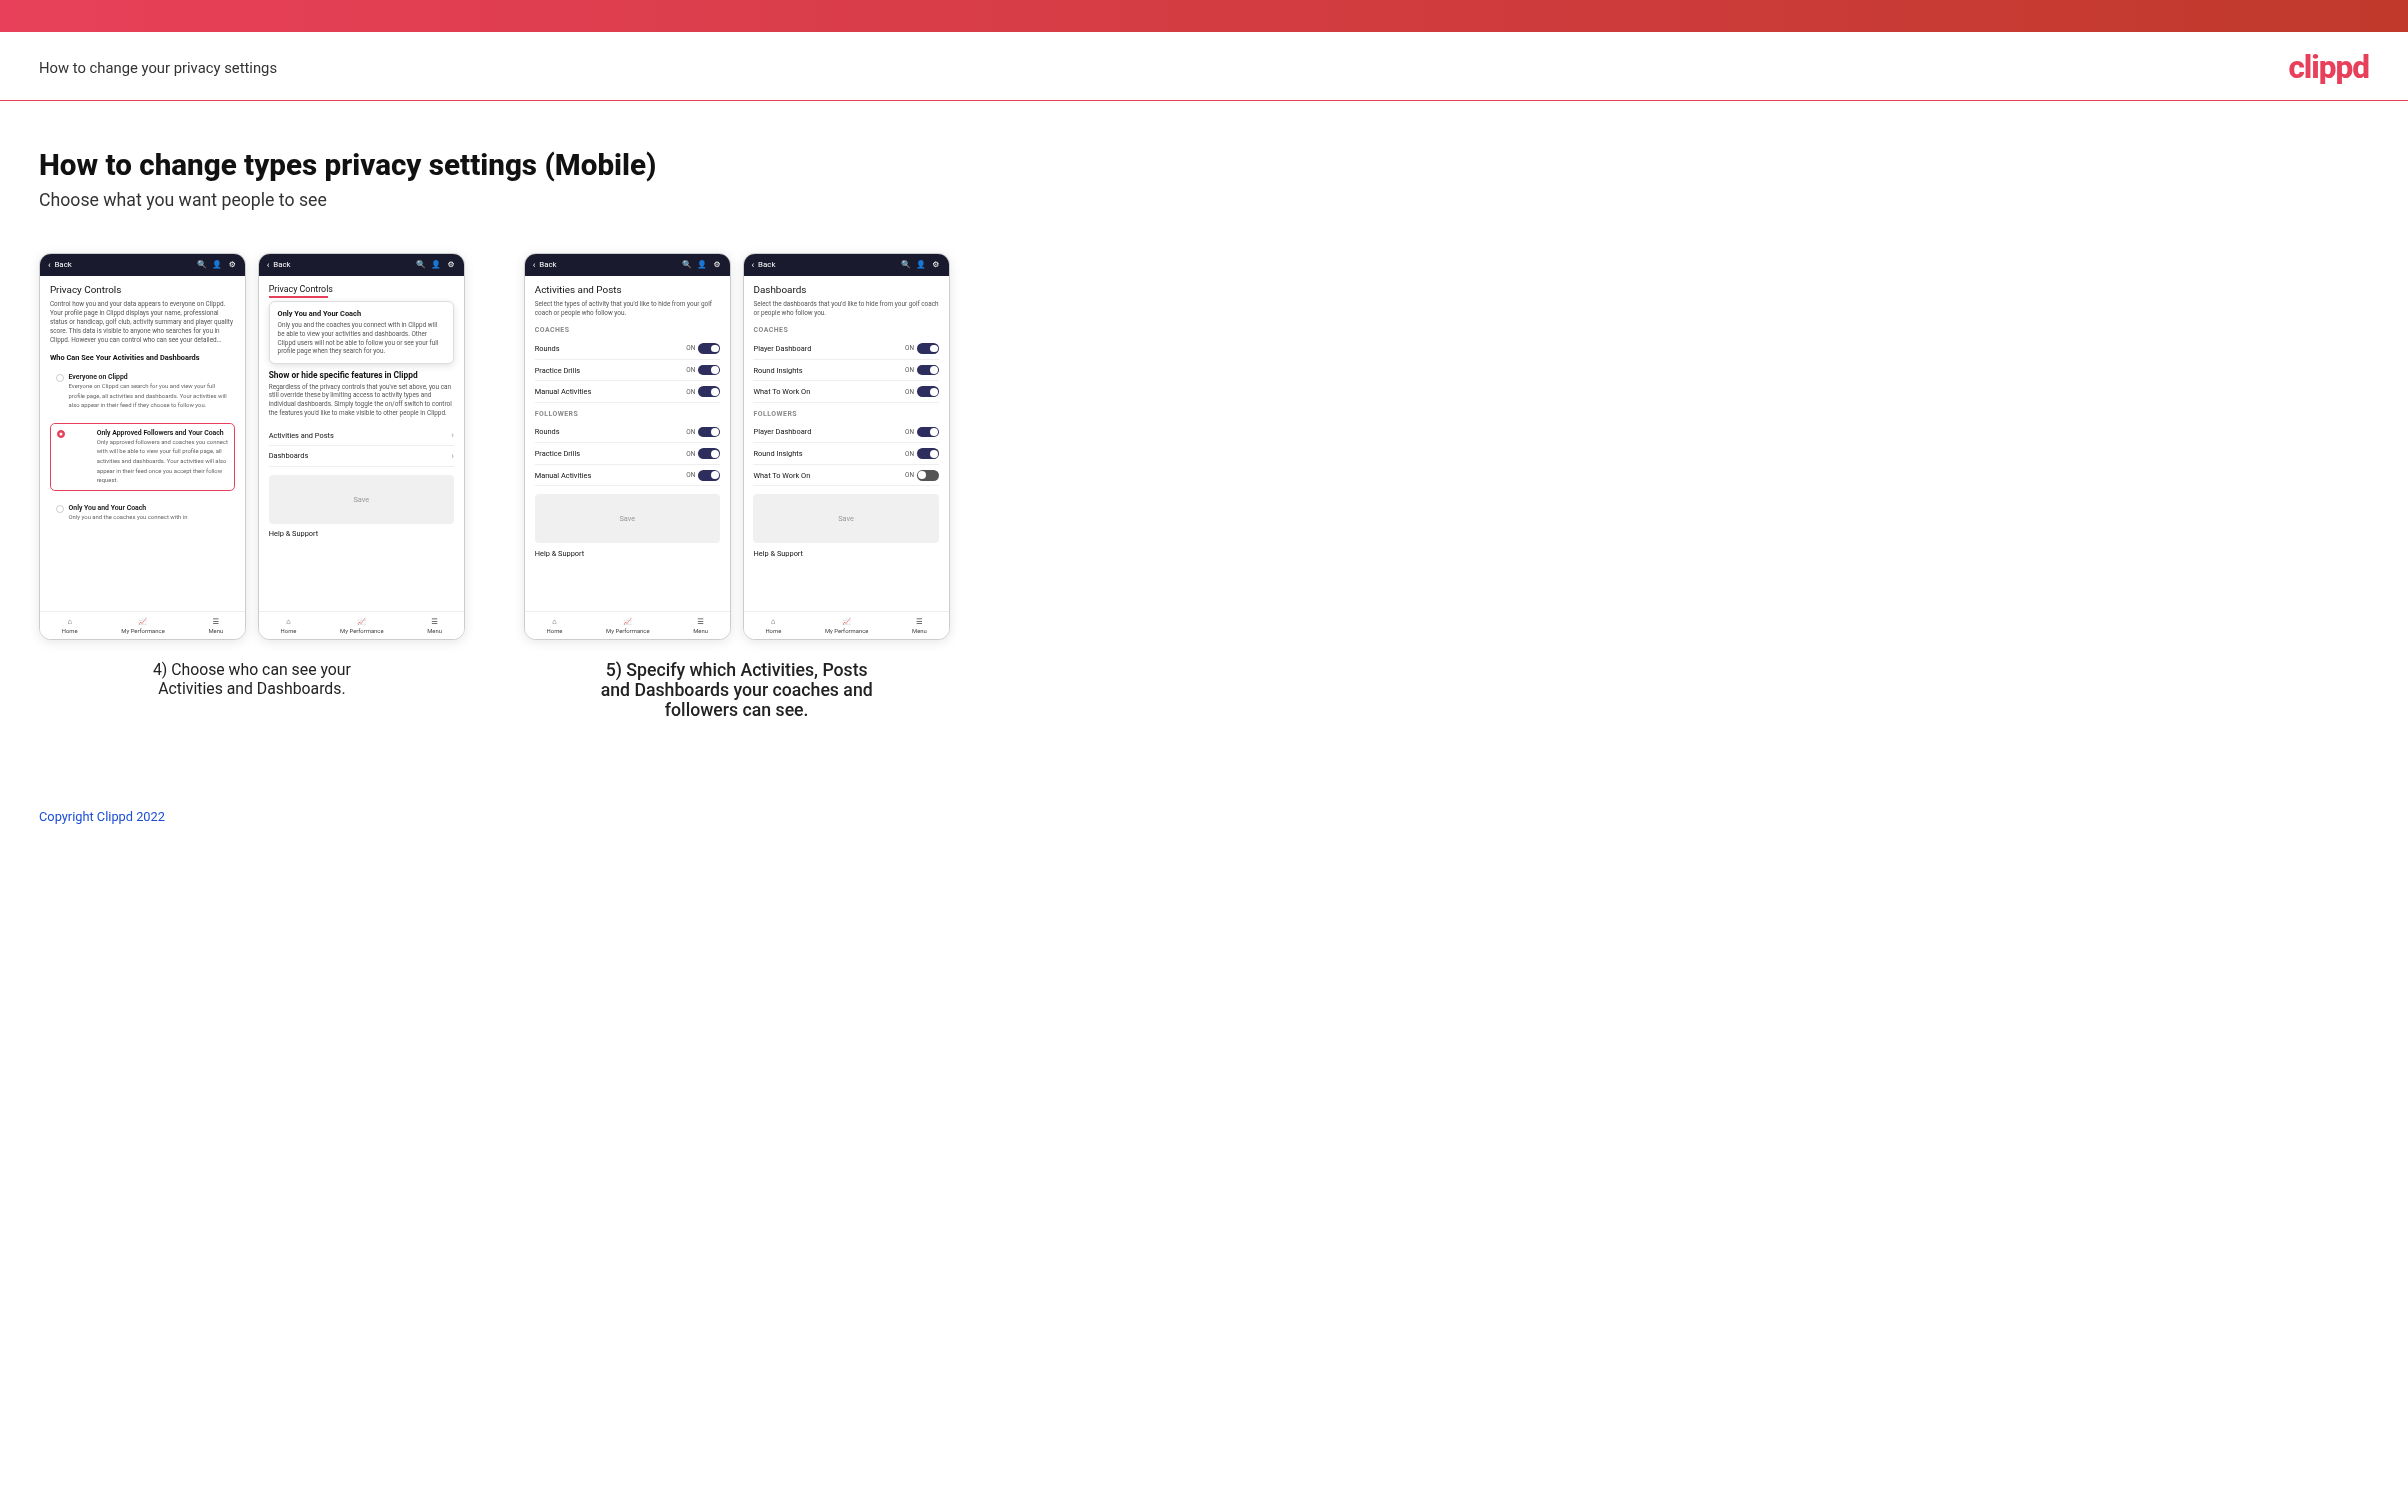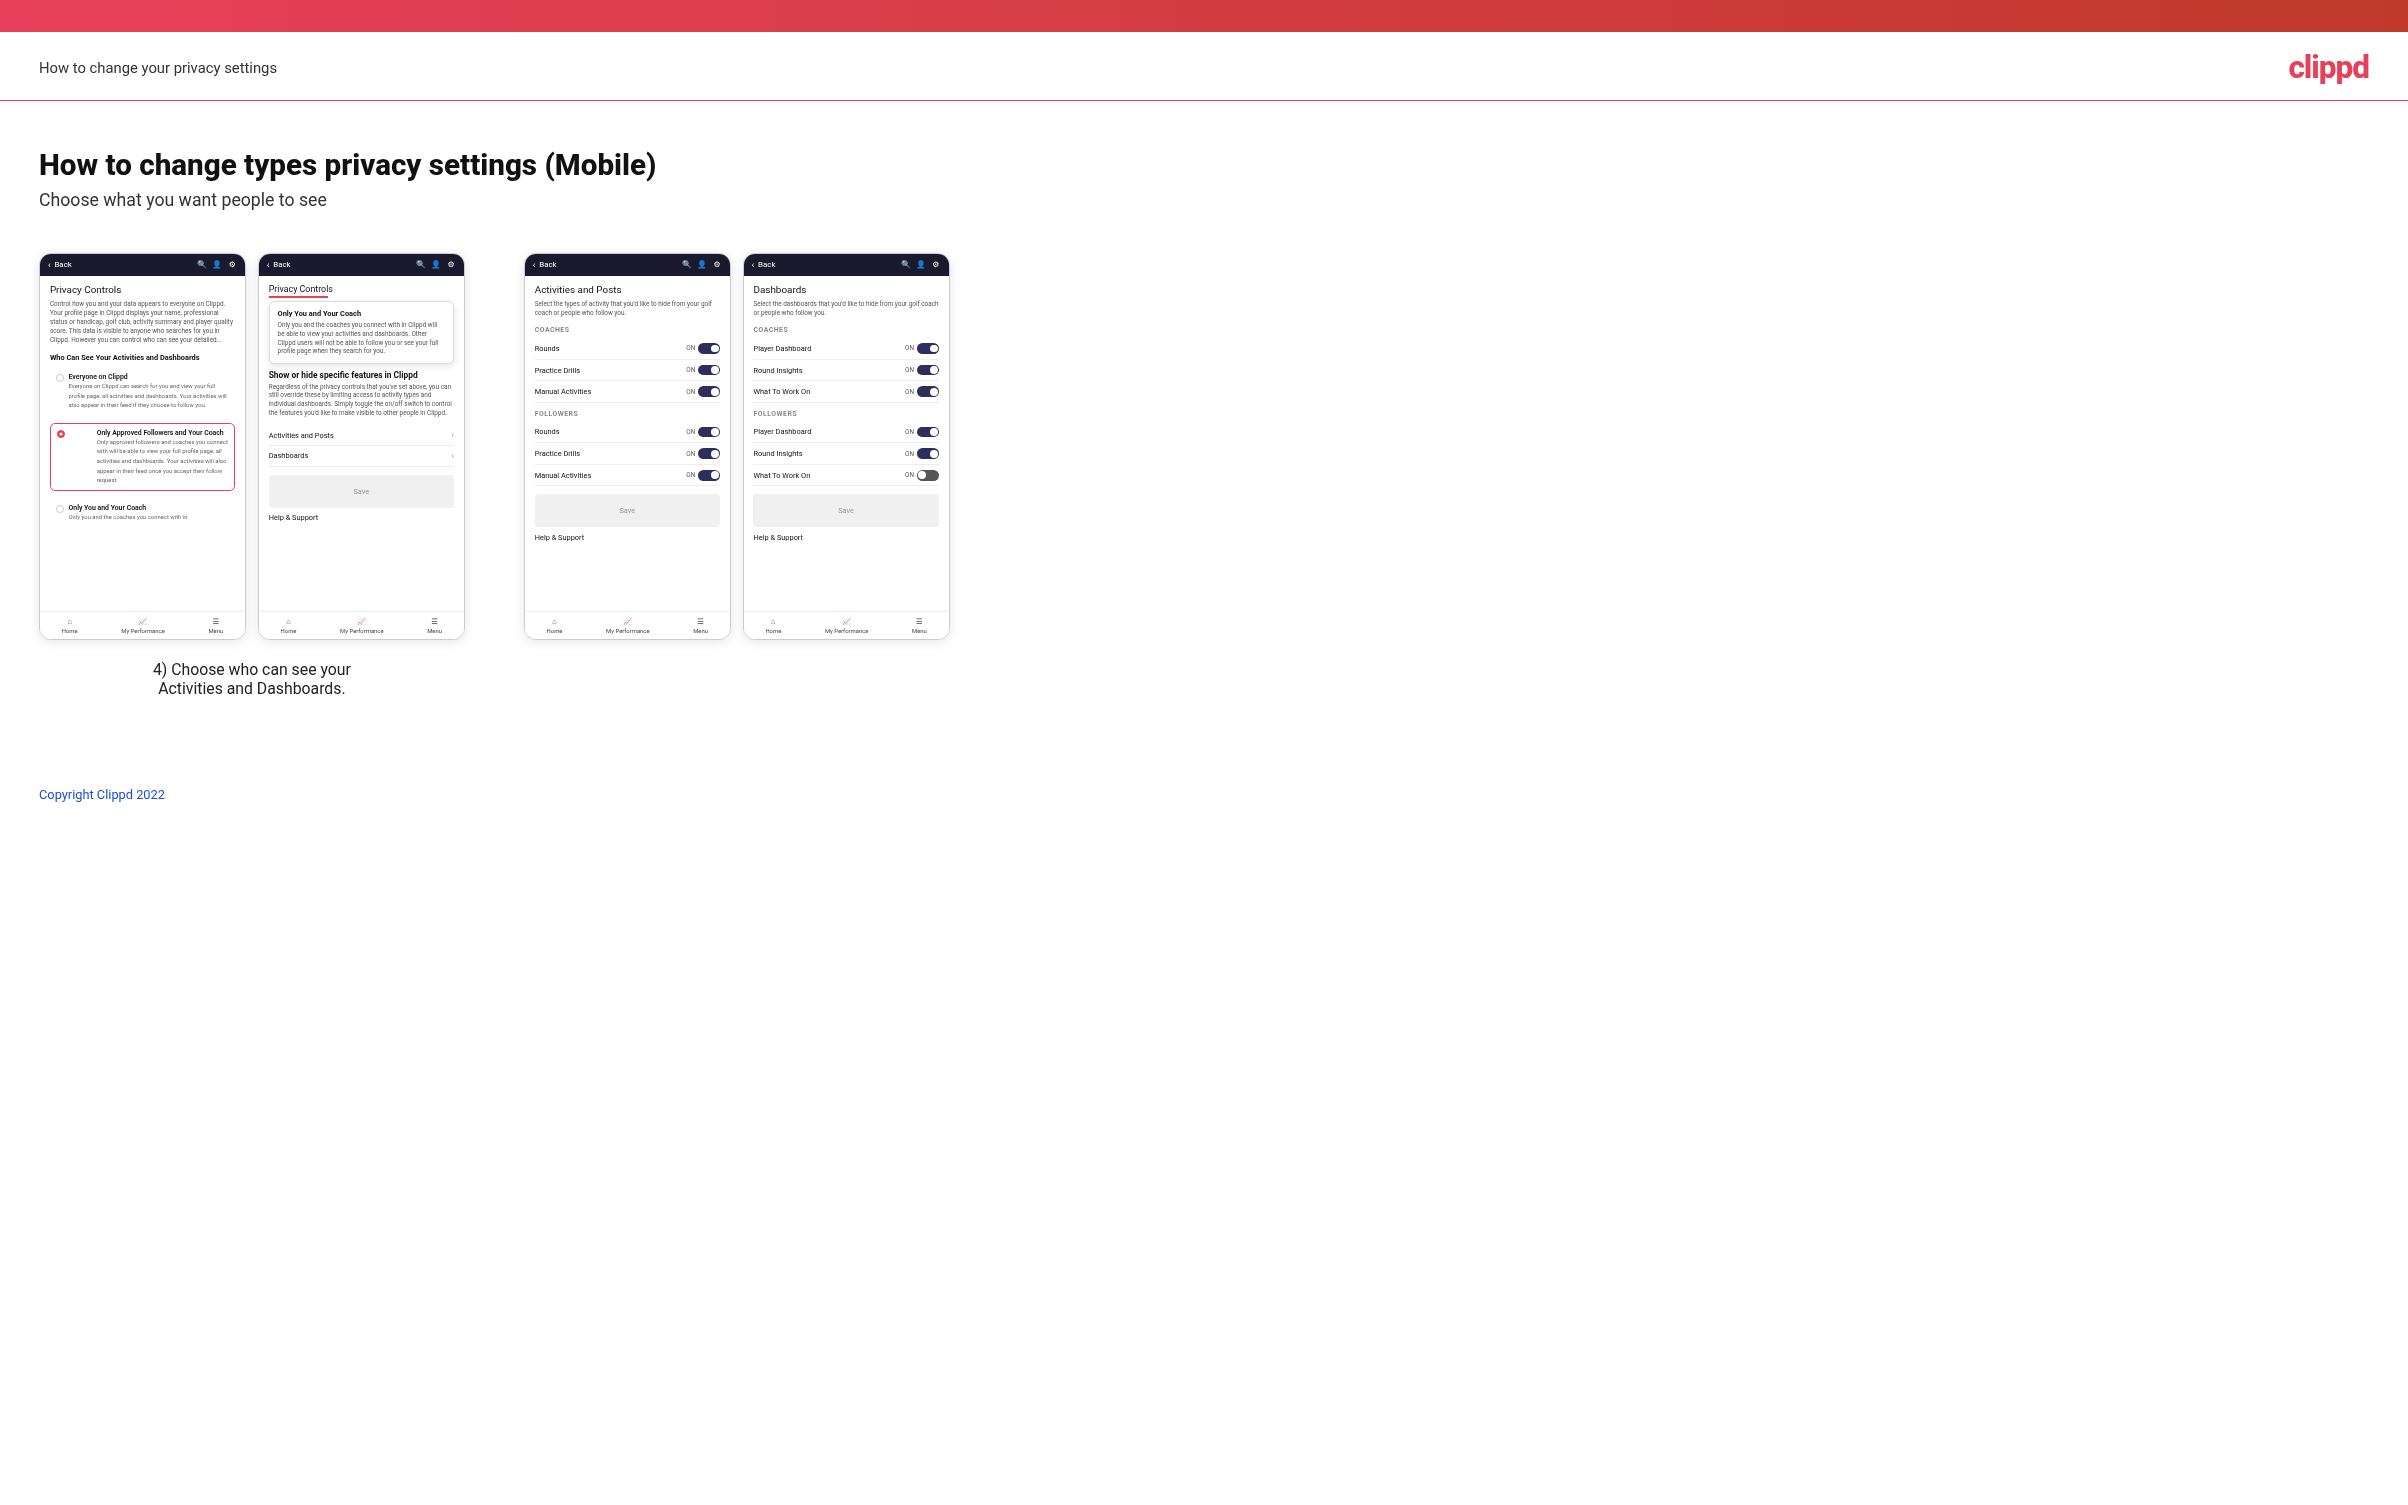--- a/index.html
+++ b/index.html
@@ -298,21 +298,21 @@
       letter-spacing: 0.5px;
       margin: 6.9px 0 3.9px;
     }
 
     .save-btn {
       display: block;
       width: 100%;
       text-align: center;
       background: #f0f0f0;
       border-radius: 3.9px;
-      padding: 12px 0;
+      padding: 20px 0;
       font-size: 7.4px;
       color: #999;
       margin: 7.9px 0 4.9px;
     }
 
     .help-label {
       font-size: 7.4px;
       color: #111;
       margin-top: 5.9px;
     }
@@ -662,20 +662,21 @@
               <span class="bottom-nav-label">My Performance</span>
             </div>
             <div class="bottom-nav-item">
               <div class="bottom-nav-icon">☰</div>
               <span class="bottom-nav-label">Menu</span>
             </div>
           </div>
         </div>
       </div>
 
+      <div class="caption" style="max-width:276px; font-size:17.7px; font-weight:500;">5) Specify which Activities, Posts and Dashboards your  coaches and followers can see.</div>
     </div>
 
   </div>
 </div>
 
 <div class="footer">
   <span>Copyright Clippd 2022</span>
 </div>
 
 

